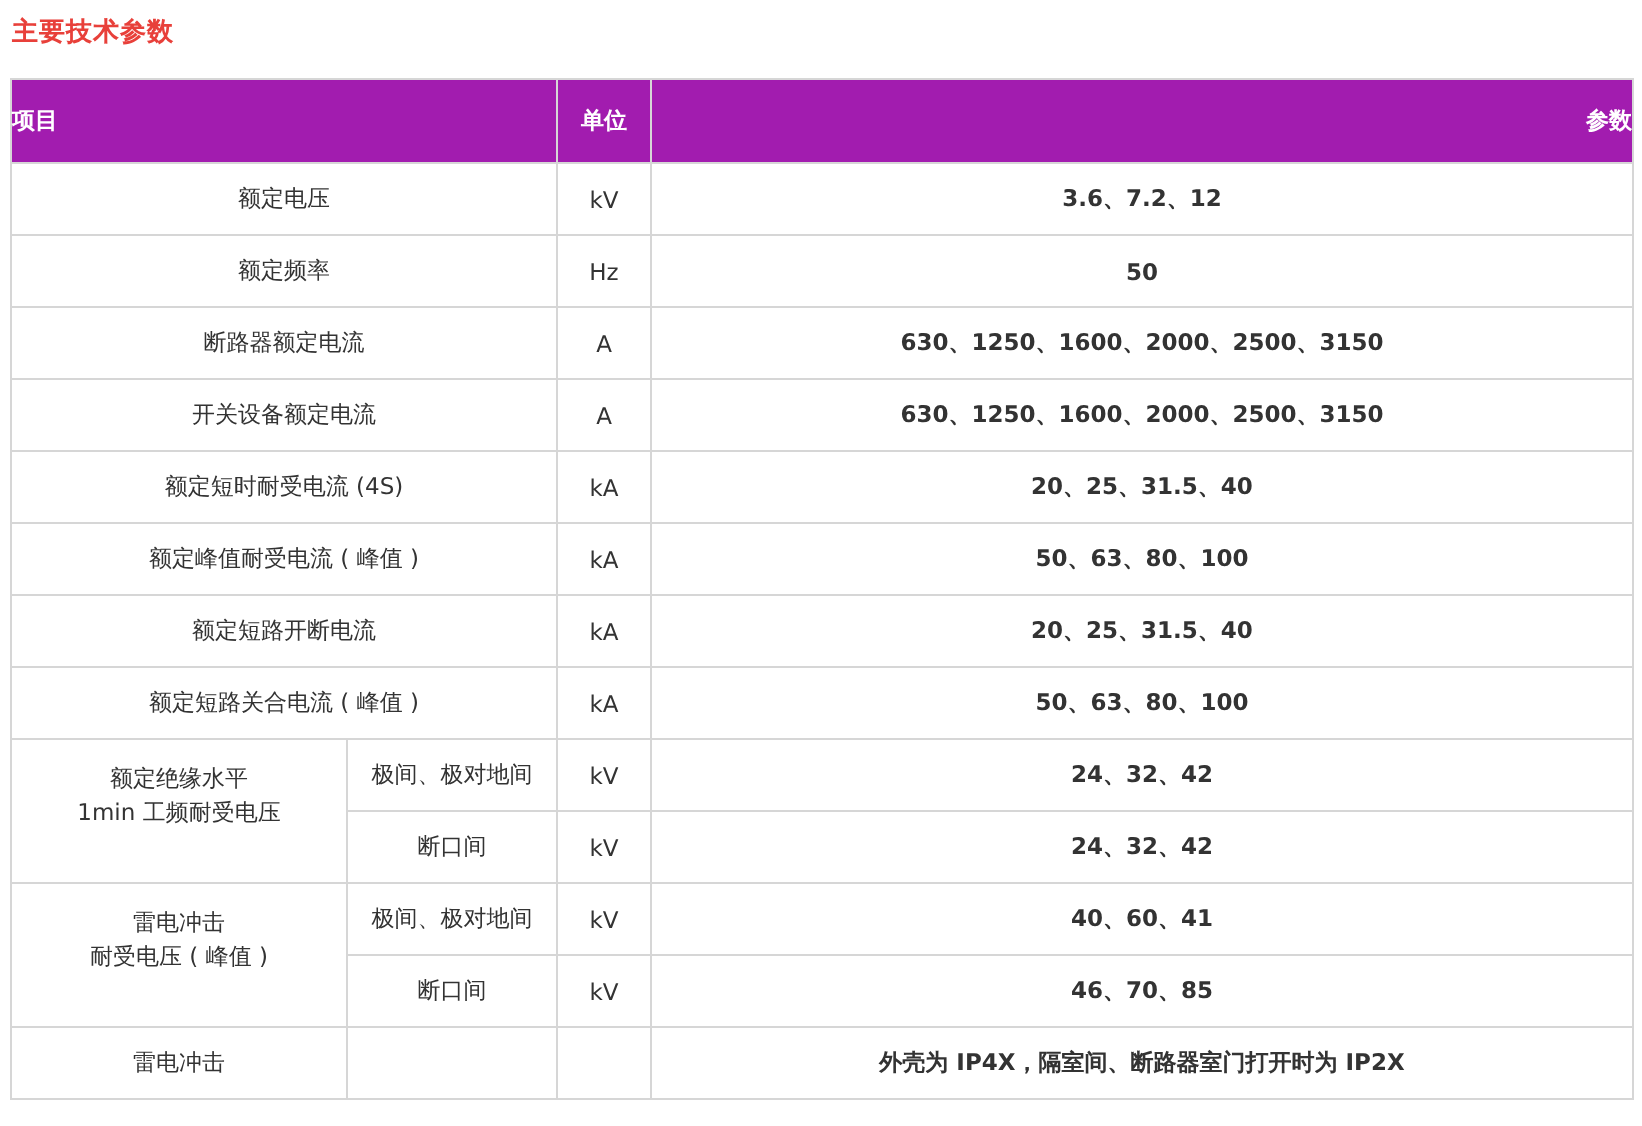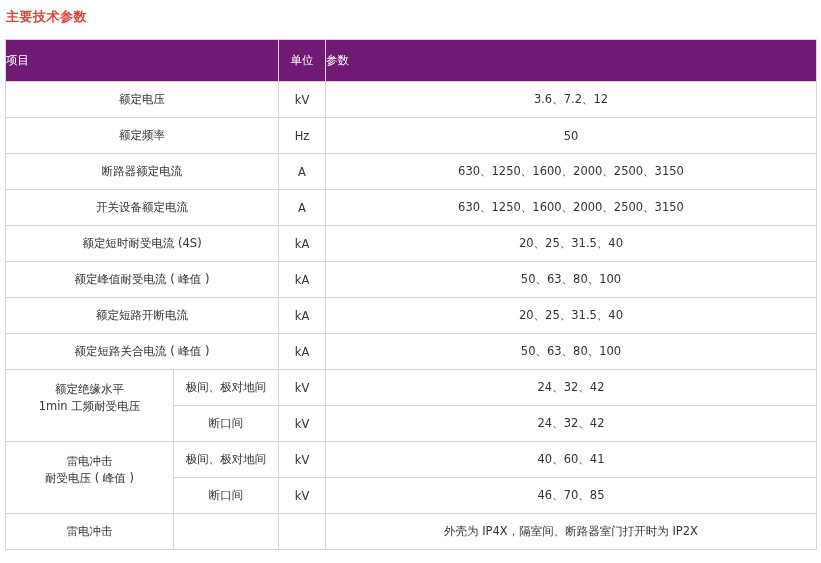--- a/index.html
+++ b/index.html
@@ -36,29 +36,29 @@
     width: 811px;
     margin: 16px 0 0 5px;
     font-size: 11.5px;
   }
   table.spec td, table.spec th {
     border: 1px solid #d6d6d6;
     padding: 0;
     vertical-align: middle;
   }
   thead th {
-    background: #701a75;
+    background: #a21caf;
     color: #ffffff;
-    font-weight: normal;
+    font-weight: bold;
     height: 41px;
     border: 1px solid #9b9b9b;
   }
   th.h-item { text-align: left; padding-left: 12px; }
   th.h-unit { text-align: center; }
-  th.h-param { text-align: left; }
+  th.h-param { text-align: right; }
   td.c-item {
     text-align: center;
     padding-left: 12px;
     height: 35px;
     color: #333333;
   }
   td.c-sub {
     text-align: center;
     padding-left: 10px;
     height: 35px;
@@ -66,20 +66,21 @@
   }
   td.c-unit {
     text-align: center;
     height: 35px;
     color: #333333;
   }
   td.c-param {
     text-align: center;
     height: 35px;
     color: #333333;
+    font-weight: bold;
   }
   td.c-item.two-line {
     line-height: 1.5;
     padding-top: 2px;
     padding-bottom: 17px;
   }
   .line2 { display: block; }
 </style>
 </head>
 <body>

